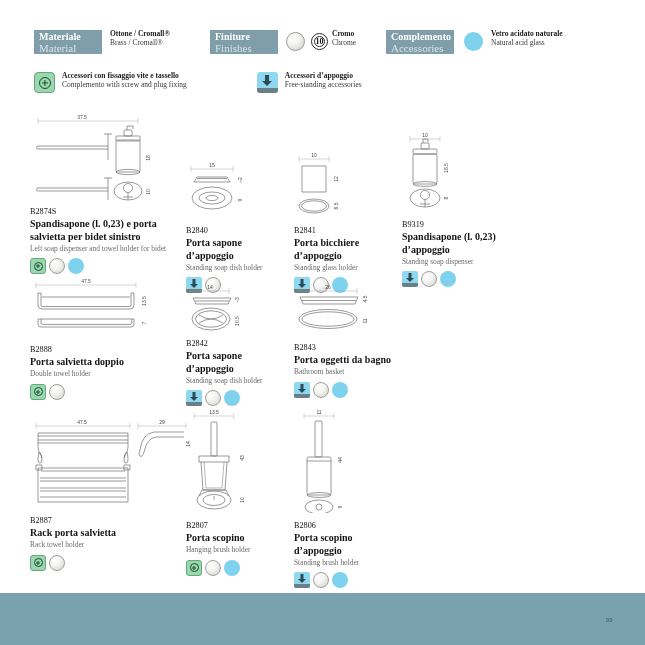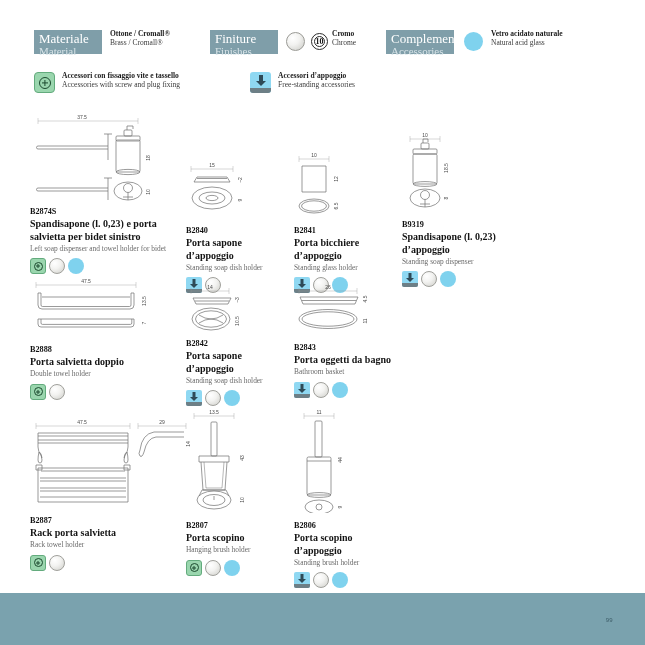--- a/index.html
+++ b/index.html
@@ -15,21 +15,21 @@
 
   
   .legend{position:absolute;left:34px;top:30px;width:580px;}
   .leg-row{display:flex;align-items:flex-start;}
   .leg-chip{
     background:#7f9ea9;color:#ffffff;
     width:68px;height:24px;box-sizing:border-box;
     padding:2px 5px 0 5px;line-height:1.05;
     font-family:"Liberation Serif",serif;
   }
-  .leg-chip .it{font-weight:normal;font-size:13px;display:block;color:#ffffff;}
+  .leg-chip .it{font-weight:bold;font-size:10px;display:block;color:#ffffff;}
   .leg-chip .en{font-size:11px;display:block;color:#d8e4e8;}
   .leg-txt{line-height:1.15;}
   .leg-txt .it{font-weight:bold;font-size:7.5px;color:#1b1b1b;display:block;}
   .leg-txt .en{font-size:7.5px;color:#3a3a3a;display:block;}
 
   .g1{margin-left:8px;}
   .g2{position:absolute;left:176px;top:0;display:flex;align-items:flex-start;}
   .g3{position:absolute;left:352px;top:0;display:flex;align-items:flex-start;}
 
   .sw-chrome{
@@ -75,21 +75,21 @@
   .ic-free .head{position:absolute;left:50%;top:9px;transform:translateX(-50%);
     width:0;height:0;border-left:5px solid transparent;border-right:5px solid transparent;border-top:5px solid #2e4a57;}
 
   .lg2-block{display:flex;align-items:flex-start;margin-right:28px;}
 
   
   .grid{position:absolute;left:0;top:0;width:645px;height:645px;}
   .cell{position:absolute;}
   .draw{position:relative;}
   .pname{
-    font-family:"Liberation Serif",serif;font-weight:bold;font-size:8.2px;
+    font-family:"Liberation Serif",serif;font-weight:normal;font-size:8.2px;
     color:#111;margin:0;line-height:1.25;
   }
   .pit{font-family:"Liberation Serif",serif;font-weight:bold;font-size:10px;color:#141414;line-height:1.28;margin-top:1px;}
   .pen{font-family:"Liberation Serif",serif;font-size:7.4px;color:#6b6b6b;line-height:1.28;}
   .swatches{display:flex;align-items:center;margin-top:5px;gap:3px;}
   .sq-green{
     width:16px;height:16px;border-radius:3px;background:#9ad6ae;border:1px solid #63ab7d;
     box-sizing:border-box;display:flex;align-items:center;justify-content:center;
   }
   .sq-green .pc{width:9px;height:9px;border-radius:50%;border:1px solid #1d4b30;position:relative;box-sizing:border-box;}
@@ -158,21 +158,21 @@
     </div>
   </div>
 
   <div class="legend2">
     <div class="lg2-block">
       <div class="ic-screw">
           <span class="plusc"></span>
         </div>
       <div class="leg-txt">
         <span class="it">Accessori con fissaggio vite e tassello</span>
-        <span class="en">Accessories with screw and plug fixing</span>
+        <span class="en">Complemento with screw and plug fixing</span>
       </div>
     </div>
     <div class="lg2-block" style="margin-left:42px;">
       <div class="ic-free">
         <span class="shaft"></span>
           <span class="head"></span>
           <span class="base"></span>
       </div>
       <div class="leg-txt">
         <span class="it">Accessori d’appoggio</span>

